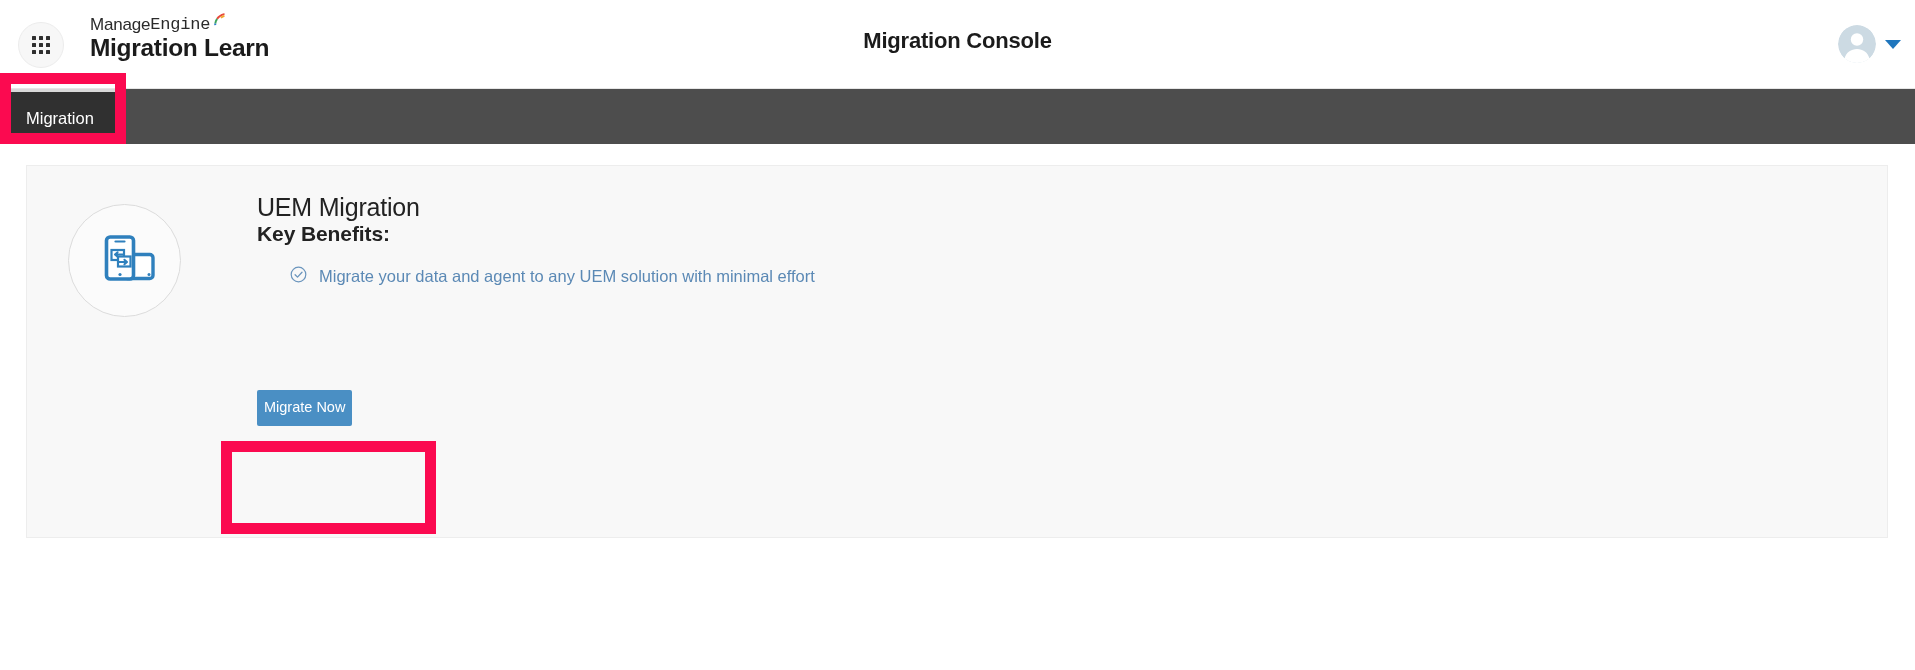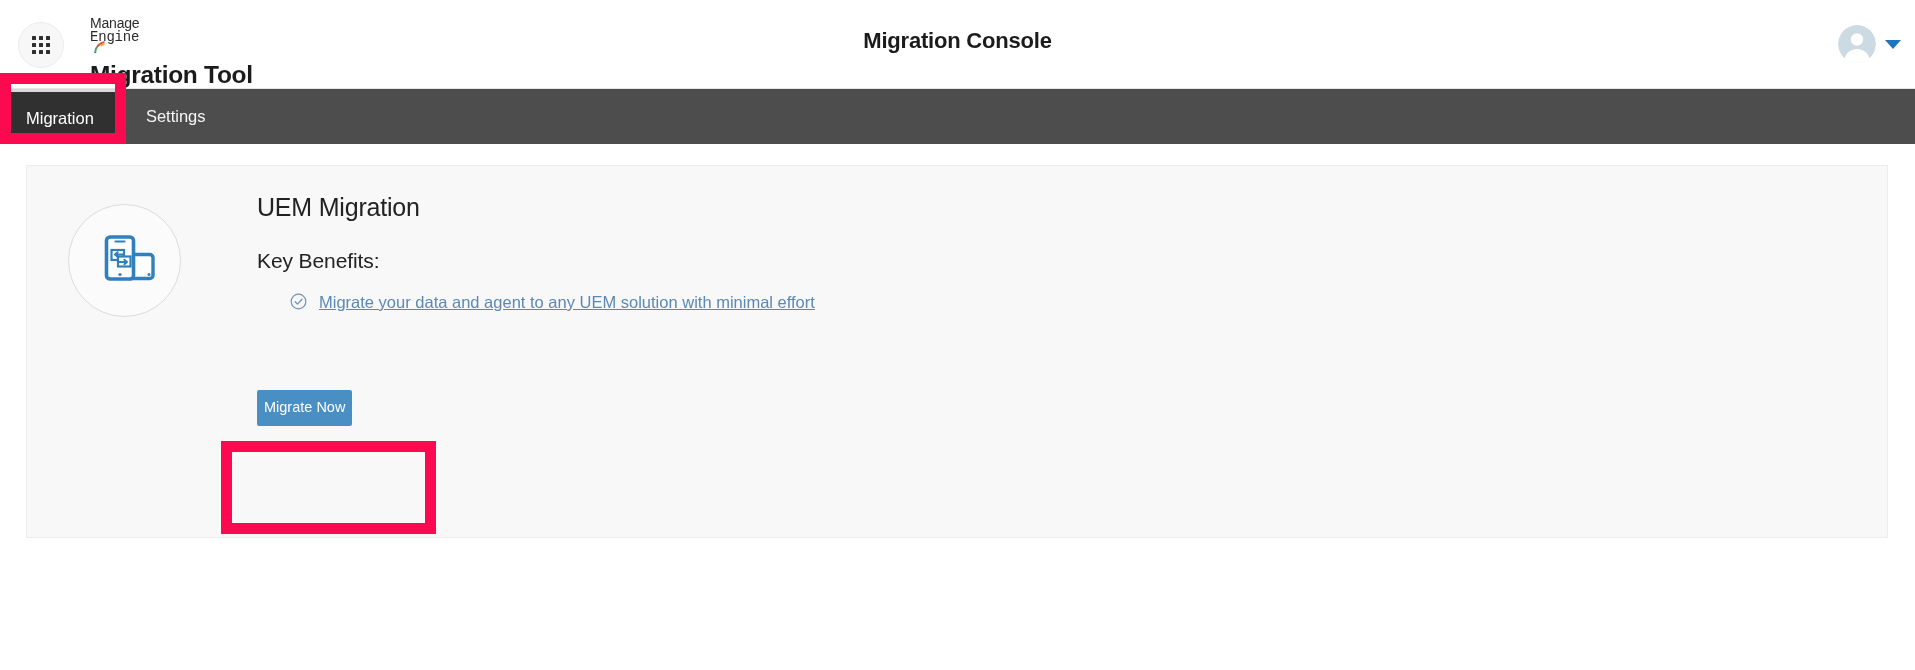--- a/index.html
+++ b/index.html
@@ -28,22 +28,22 @@
     cursor:pointer;
   }
   .waffle-grid{
     display:grid;grid-template-columns:repeat(3,4px);
     grid-template-rows:repeat(3,4px);gap:3px;
   }
   .waffle-grid i{display:block;width:4px;height:4px;background:#2f2f2f;border-radius:0.5px;}
 
   .brand{position:absolute;left:90px;top:16px;line-height:1;}
   .brand-top{
-    font-size:14px;color:#2b2b2b;letter-spacing:-0.2px;
-    display:flex;align-items:flex-start;flex-direction:column;
+    font-size:17px;color:#2b2b2b;letter-spacing:-0.2px;
+    display:flex;align-items:flex-start;
   }
   .brand-top .me-light{font-weight:400;font-family:Liberation Mono, monospace;}
   .brand-swirl{margin-left:2px;display:inline-block;position:relative;top:-4px;}
   .brand-name{
     font-size:24.5px;font-weight:700;color:#1b1b1b;
     margin-top:3px;letter-spacing:-0.3px;
   }
 
   .console-title{
     position:absolute;left:0;top:28px;width:1915px;text-align:center;
@@ -103,27 +103,27 @@
   .card-title{
     font-size:25px;font-weight:400;color:#222222;
     letter-spacing:-0.2px;line-height:1.2;margin:0;
   }
   .card-desc{
     margin-top:27px;font-size:15.5px;color:#2e2e2e;line-height:1.4;
   }
   .learn-link{color:#2f7fc4;text-decoration:none;cursor:pointer;}
 
   .benefits-title{
-    margin-top:27px;font-size:21px;font-weight:400;color:#222222;letter-spacing:-0.1px;
+    font-size:21px;font-weight:700;color:#222222;letter-spacing:-0.1px;
   }
   .benefit-list{margin:0;padding:0;list-style:none;}
   .benefit-item{
     margin-top:20px;margin-left:33px;
-    display:flex;align-items:flex-start;gap:12px;
-    font-size:16.5px;color:#5b89b5;text-decoration:underline;
+    display:flex;align-items:center;gap:12px;
+    font-size:16.5px;color:#5b89b5;
   }
   .check-ico{flex:0 0 auto;display:block;}
 
   .btn-row{position:absolute;left:230px;top:224px;}
   .migrate-btn{
     display:inline-block;
     background:#4a8fc4;color:#ffffff;
     border:none;border-radius:2px;
     font-family:"Liberation Sans", sans-serif;
     font-size:14.5px;
@@ -168,43 +168,40 @@
       <span class="brand-swirl">
         <svg width="14" height="14" viewBox="0 0 14 14">
           <path d="M2.5 12.5C3 7 6.5 3.2 11.8 1.6c.9-.3 1.5.6.9 1.2C9.3 6 7.4 9 6.6 12.6c-.2 1-1.6 1-1.8 0" fill="none" stroke="#e03a3a" stroke-width="0"></path>
           <path d="M11.9 1.3C8.6 2.1 6 3.9 4.3 6.3l1.6 1.1C7.4 5.3 9.5 3.8 12.2 3c.8-.2.6-1.9-.3-1.7z" fill="#e8493a"></path>
           <path d="M4.3 6.3C3.2 7.9 2.6 9.6 2.3 11.4l1.9.3c.2-1.5.7-2.9 1.7-4.2z" fill="#3da35d"></path>
           <path d="M12.2 3c-1.5.4-2.8 1.1-3.9 2l1.2 1.5c1-.8 2.1-1.4 3.2-1.7z" fill="#f0a830"></path>
           <path d="M2.3 11.4c-.1.6-.1 1.2-.1 1.8l2-.1c0-.5 0-1 .1-1.4z" fill="#2d7dd2"></path>
         </svg>
       </span>
     </div>
-    <div class="brand-name">Migration Tool</div>
+    <div class="brand-name">Migration Learn</div>
   </div>
 
   <div class="console-title">Migration Console</div>
 
   <div class="user-area">
     <span class="avatar">
       <svg width="38" height="38" viewBox="0 0 38 38">
         <circle cx="19" cy="19" r="19" fill="#ccdae3"></circle>
         <circle cx="19" cy="14.5" r="6.2" fill="#ffffff"></circle>
         <path d="M6.5 33.5c1.6-6.2 6.6-9.6 12.5-9.6s10.9 3.4 12.5 9.6A19 19 0 0 1 19 38a19 19 0 0 1-12.5-4.5z" fill="#ffffff"></path>
       </svg>
     </span>
     <span class="caret-down"></span>
   </div>
 </div>
 
 <div class="tabstrip">
   <div class="tab active">
     <span>Migration</span>
-  </div>
-  <div class="tab">
-    <span>Settings</span>
   </div>
 </div>
 
 <div class="content-wrap">
   <div class="card">
     <div class="card-inner">
 
       <div class="icon-circle">
         <span>
           <svg width="62" height="62" viewBox="0 0 62 62">

